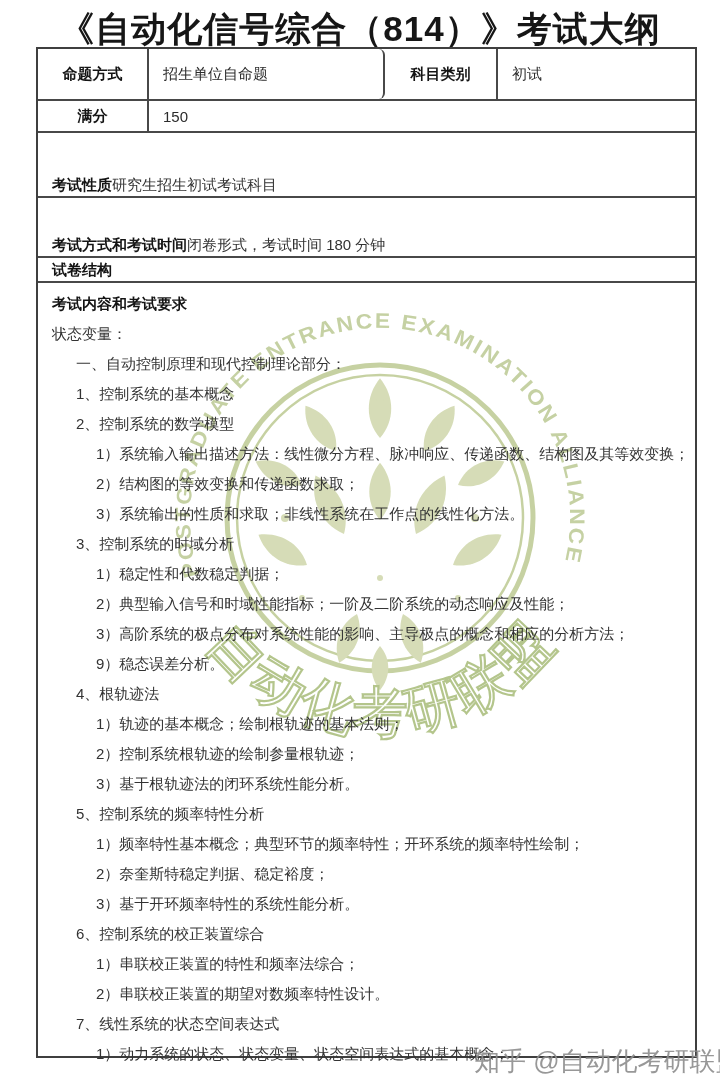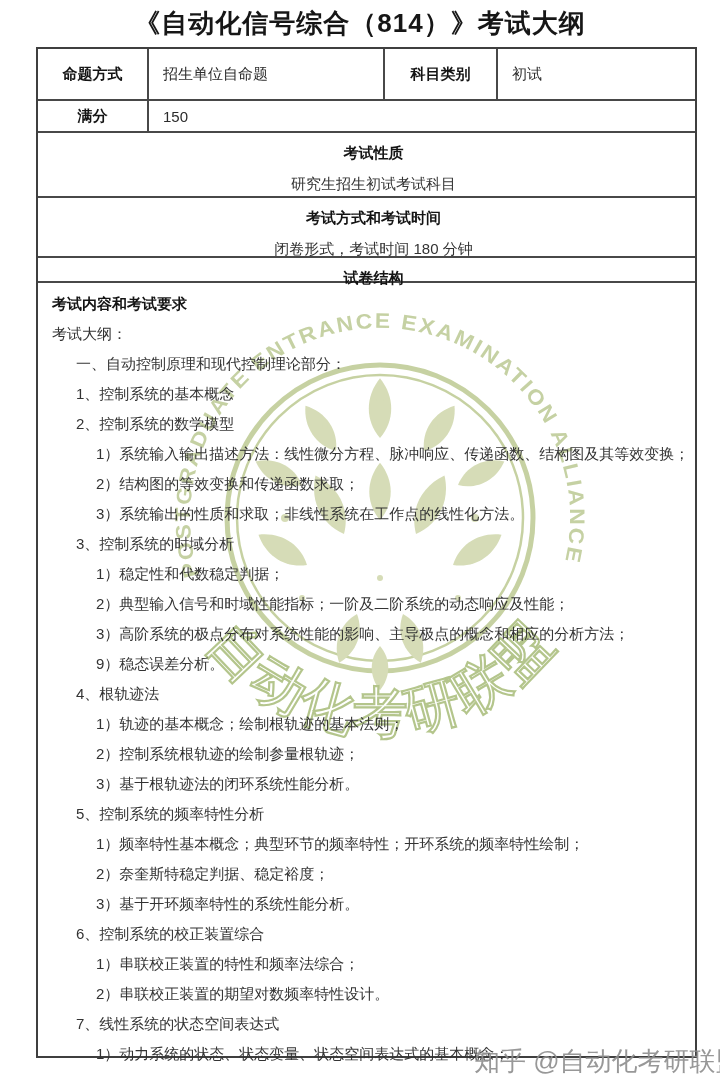--- a/index.html
+++ b/index.html
@@ -7,21 +7,21 @@
     position:relative;
     width:720px;height:1086px;
     background:#ffffff;
     overflow:hidden;
     font-family:"Liberation Sans","DejaVu Sans",sans-serif;
     color:#2b2b2b;
   }
   .title{
     position:absolute;top:6px;left:0;width:720px;
     text-align:center;
-    font-size:26px;font-weight:700;color:#161616;
+    font-size:35px;font-weight:700;color:#161616;
     letter-spacing:1px;
   }
   
   .emblem{
     position:absolute;left:135px;top:278px;width:500px;height:520px;
     z-index:0;opacity:.85;pointer-events:none;
   }
   
   .doc-table{
     position:absolute;left:36px;top:47px;width:661px;height:1011px;
@@ -37,23 +37,23 @@
   .r2{height:32px;}
   .r3{height:65px;}
   .r4{height:60px;}
   .r5{height:25px;}
   .r6{height:783px;}
   .cell{box-sizing:border-box;display:flex;align-items:center;}
   .cell.head{justify-content:center;font-weight:700;color:#141414;}
   .cell.val{padding-left:14px;}
   .bR{border-right:2px solid #484848;}
   .w1{width:111px;}
-  .w2{width:236px;}
+  .w2{width:236px;border-radius:6px;}
   .w3{width:113px;}
-  .sec{flex-direction:column;align-items:center;justify-content:flex-start;
+  .sec{flex-direction:row;align-items:flex-end;justify-content:flex-start;
        width:100%;padding:9px 0 0 14px;box-sizing:border-box;}
   .sec .sec-head{font-weight:700;color:#141414;line-height:22px;}
   .sec .sec-body{line-height:22px;margin-top:9px;color:#333;}
   
   .outline-wrap{width:100%;padding:6px 6px 0 14px;box-sizing:border-box;}
   .outline-wrap .line{line-height:30px;white-space:nowrap;color:#333;}
   .outline-wrap .line.bold{font-weight:700;color:#141414;}
   .outline-wrap .lv1{padding-left:24px;}
   .outline-wrap .lv2{padding-left:44px;}
   
@@ -140,21 +140,21 @@
 
     <div class="t-row r5">
       <div class="cell sec">
         <div class="sec-head">试卷结构</div>
       </div>
     </div>
 
     <div class="t-row r6">
       <div class="outline-wrap">
         <div class="line bold">考试内容和考试要求</div>
-        <div class="line">考试大纲：</div>
+        <div class="line">状态变量：</div>
         <div>
             <div class="line lv1">一、自动控制原理和现代控制理论部分：</div>
             <div class="line lv1">1、控制系统的基本概念</div>
             <div class="line lv1">2、控制系统的数学模型</div>
             <div class="line lv2">1）系统输入输出描述方法：线性微分方程、脉冲响应、传递函数、结构图及其等效变换；</div>
             <div class="line lv2">2）结构图的等效变换和传递函数求取；</div>
             <div class="line lv2">3）系统输出的性质和求取；非线性系统在工作点的线性化方法。</div>
             <div class="line lv1">3、控制系统的时域分析</div>
             <div class="line lv2">1）稳定性和代数稳定判据；</div>
             <div class="line lv2">2）典型输入信号和时域性能指标；一阶及二阶系统的动态响应及性能；</div>

